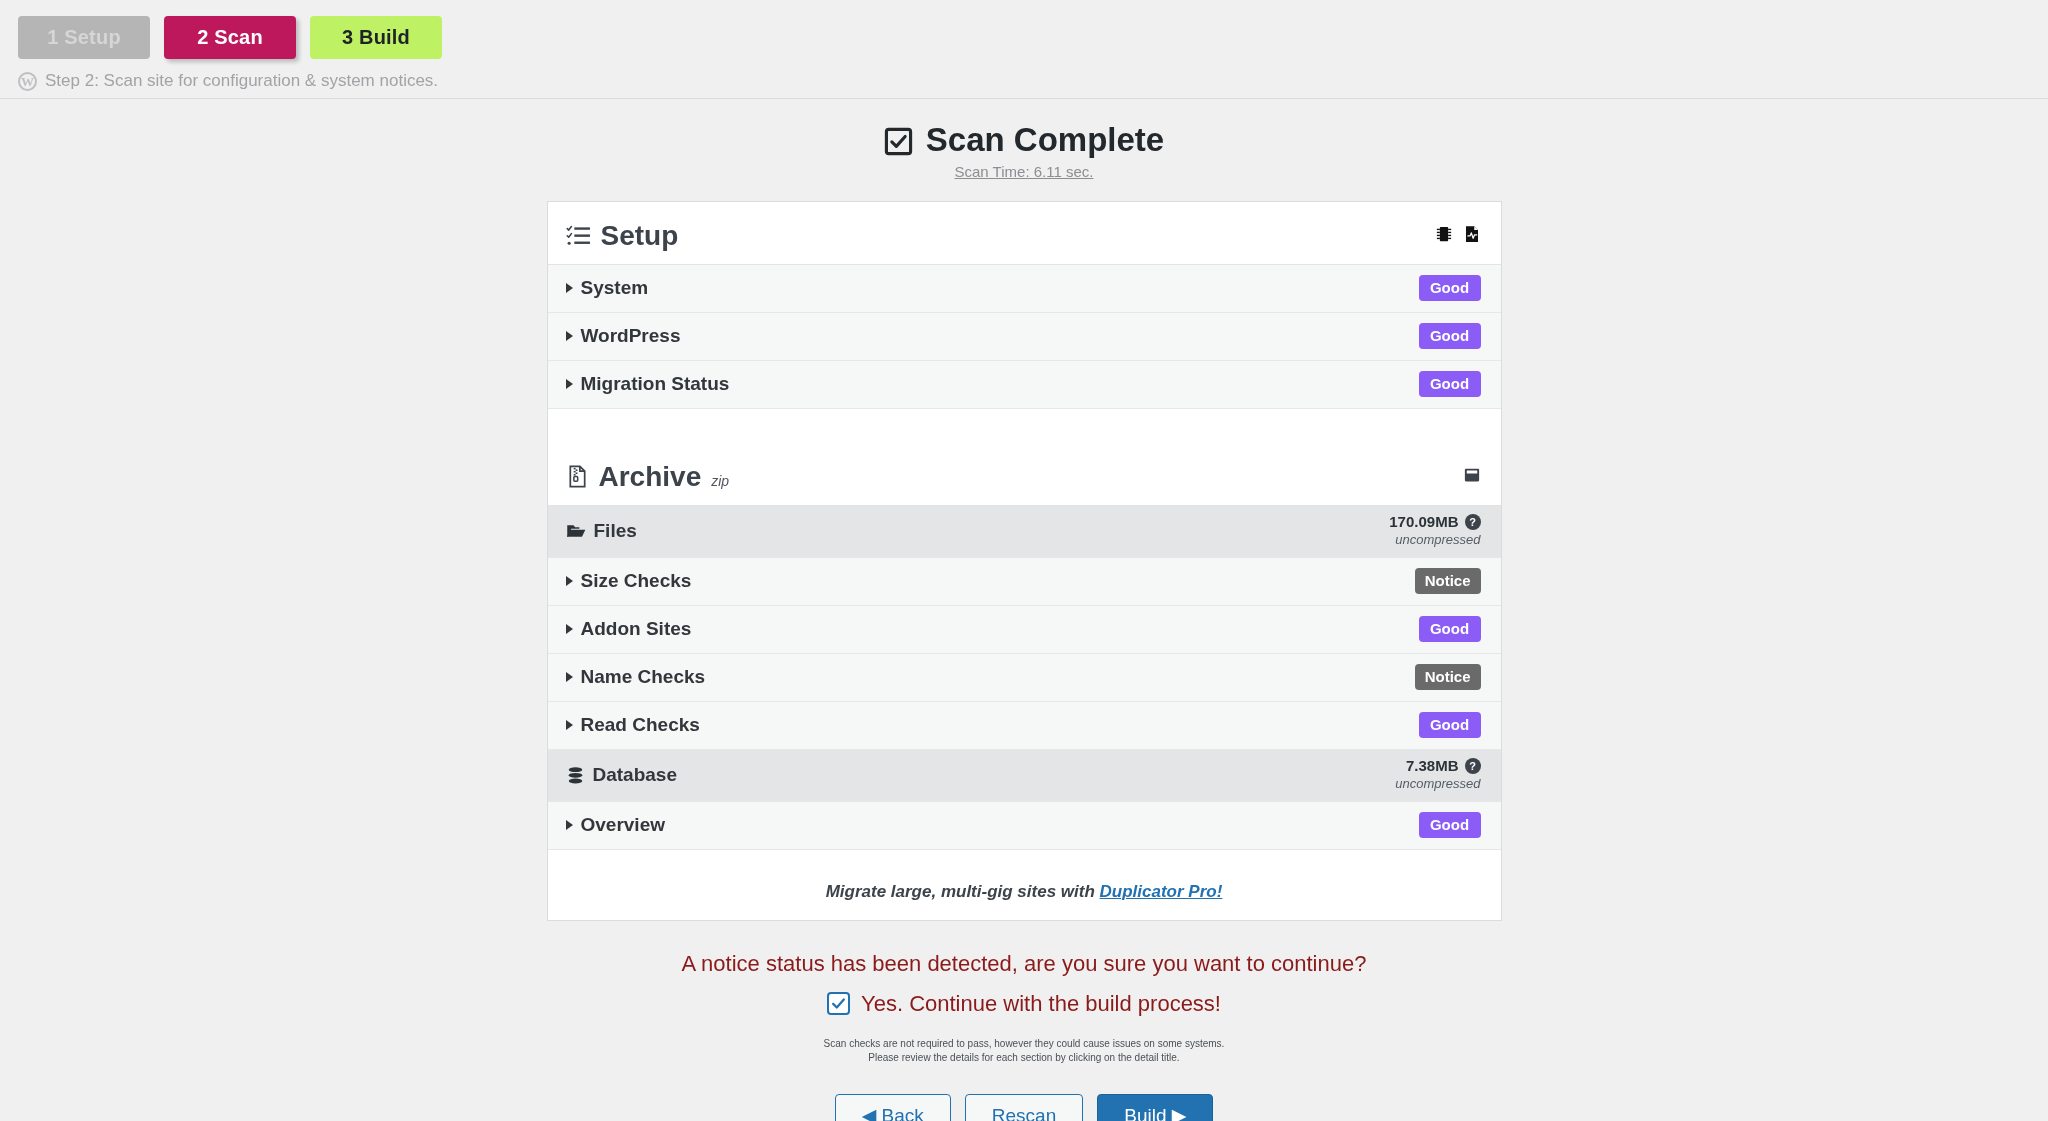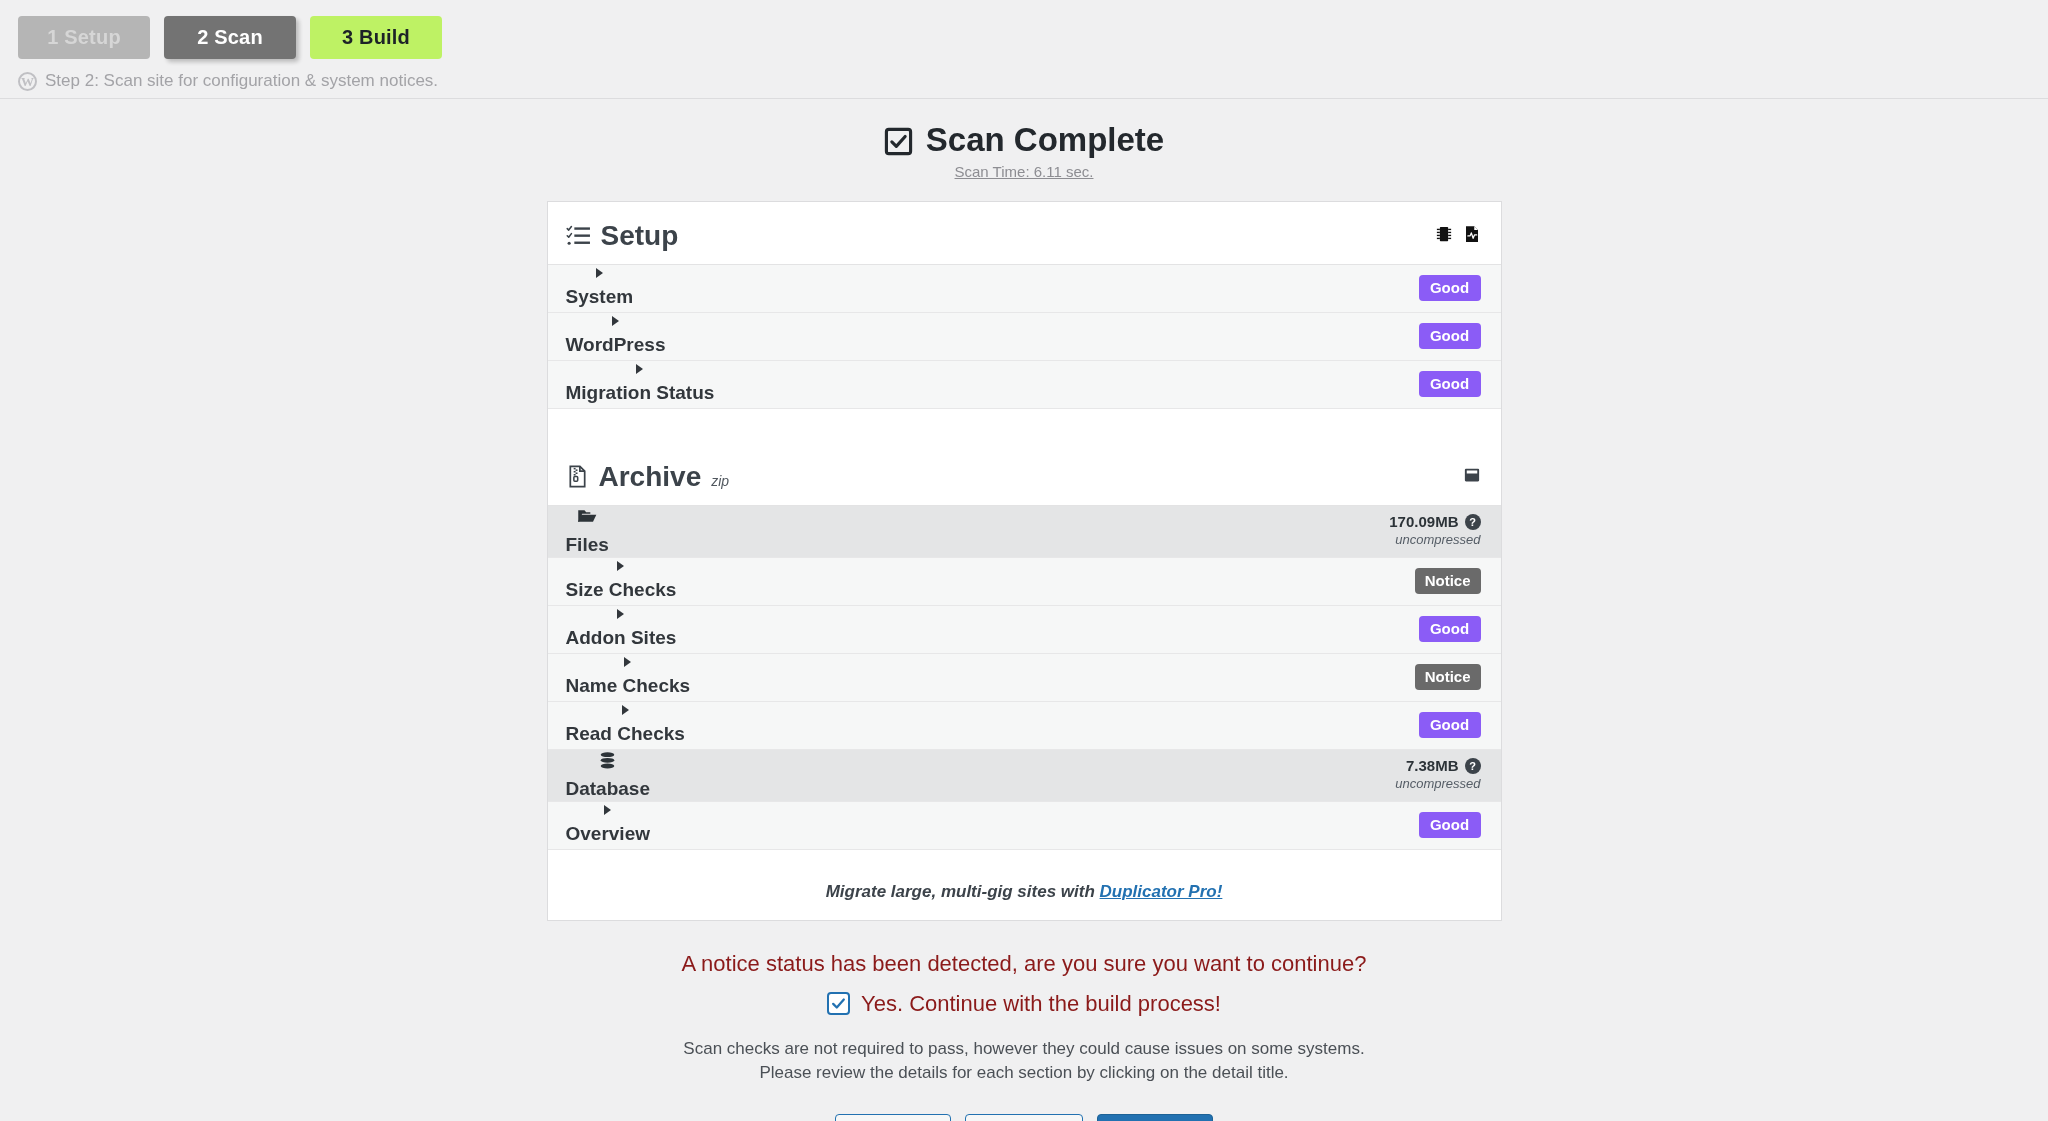--- a/index.html
+++ b/index.html
@@ -26,21 +26,21 @@
     text-align: center;
     padding: 10px 18px;
     font-size: 20px;
     font-weight: bold;
     border-radius: 4px;
     letter-spacing: .2px;
     cursor: pointer;
     user-select: none;
   }
   .step.done   { background: #b5b5b5; color: #d6d6d6; }
-  .step.active { background: #737373; color: #ffffff; box-shadow: 3px 3px 4px rgba(0,0,0,.22); }
+  .step.active { background: #be185d; color: #ffffff; box-shadow: 3px 3px 4px rgba(0,0,0,.22); }
   .step.todo   { background: #bef264; color: #1d2327; }
 
   .stepnote {
     margin-top: 12px;
     font-size: 17px;
     color: #a3a3a7;
     display: flex;
     align-items: center;
     gap: 8px;
   }
@@ -93,21 +93,21 @@
     display: flex; align-items: center; justify-content: space-between;
     padding: 0 20px 0 18px;
     height: 48px;
     border-bottom: 1px solid #e7e7e8;
     cursor: pointer;
   }
   .row.alt { background: #f6f7f7; }
   .row.group { background: #e4e5e6; cursor: default; height: 52px; }
   .row-label {
     display: flex; align-items: center; gap: 8px;
-    font-size: 19px; font-weight: bold; color: #32373c; flex-direction: column;
+    font-size: 19px; font-weight: bold; color: #32373c;
   }
   .tri {
     width: 0; height: 0;
     border-left: 7px solid #32373c;
     border-top: 5px solid transparent;
     border-bottom: 5px solid transparent;
     flex: 0 0 auto;
   }
   .badge {
     display: inline-block; min-width: 62px; text-align: center;
@@ -148,21 +148,21 @@
     font-size: 22px; color: #8b1a1a;
   }
   .cbox {
     width: 23px; height: 23px; border-radius: 4px;
     border: 2px solid #2271b1; background: #fff;
     display: flex; align-items: center; justify-content: center;
     cursor: pointer; flex: 0 0 auto;
   }
   .helptext {
     text-align: center; margin-top: 20px;
-    font-size: 17px; color: #4b5056; line-height: 1.45;
+    font-size: 10px; color: #4b5056; line-height: 1.45;
   }
   .actions {
     display: flex; justify-content: center; gap: 14px; margin-top: 28px;
   }
   .btn {
     font-size: 19px; padding: 9px 26px; border-radius: 4px;
     cursor: pointer; user-select: none; line-height: 1.25;
   }
   .btn.secondary {
     background: #f6f7f7; border: 1px solid #2271b1; color: #2271b1;

